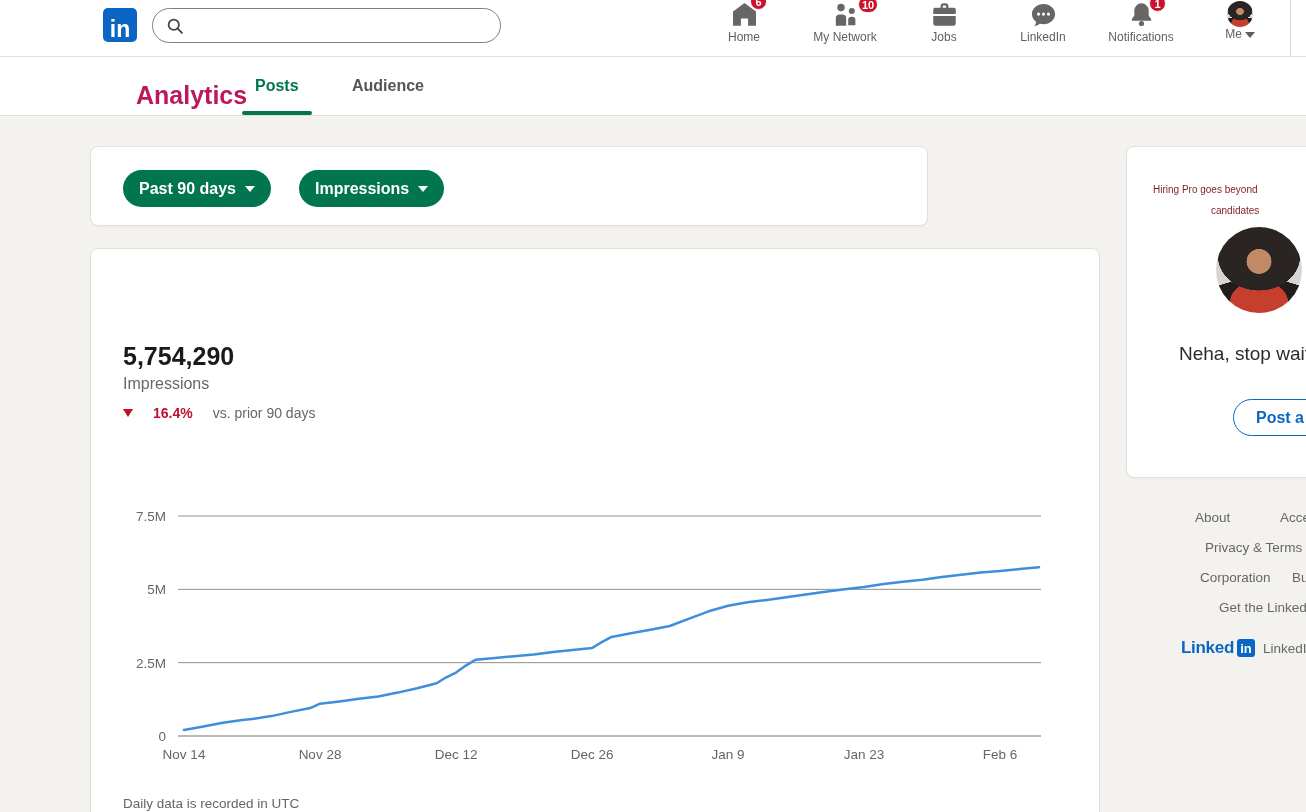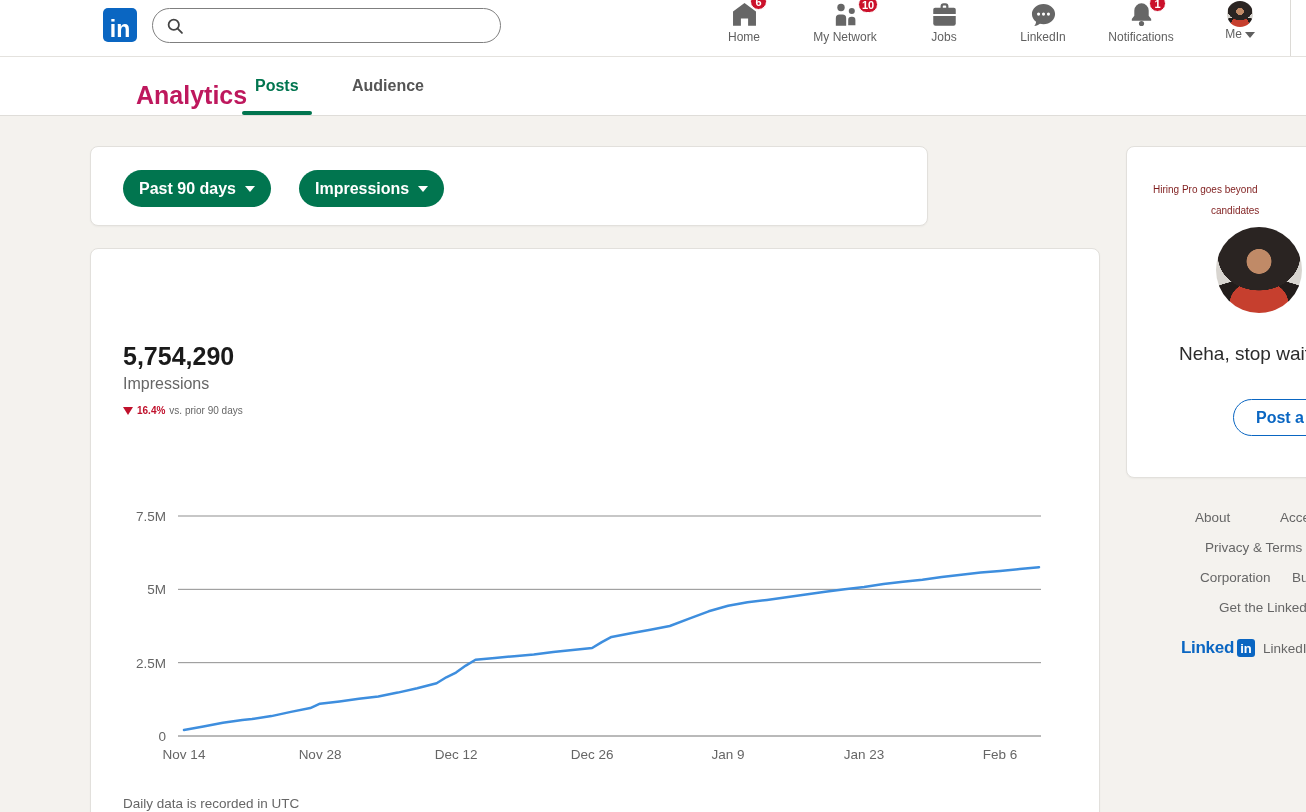--- a/index.html
+++ b/index.html
@@ -47,21 +47,21 @@
   .ad-card{left:1126px;top:146px;width:310px;height:332px;}
   .pill{position:absolute;display:inline-flex;align-items:center;gap:9px;background:#01754f;color:#fff;border:none;cursor:pointer;
         font-family:inherit;font-weight:700;font-size:16px;height:37px;border-radius:19px;padding:0 16px;}
   .pill .caret{width:0;height:0;border-left:5px solid transparent;border-right:5px solid transparent;border-top:6px solid #fff;}
   
   .cp-title{position:absolute;left:32px;top:30px;font-size:21px;font-weight:600;color:#1a1a1a;display:flex;align-items:center;gap:9px;}
   .help-icon{width:18px;height:18px;border-radius:50%;background:#666;color:#fff;font-size:12px;font-weight:700;
         display:flex;align-items:center;justify-content:center;cursor:pointer;}
   .big-number{position:absolute;left:32px;top:93px;font-size:25px;font-weight:600;color:#1a1a1a;}
   .metric-label{position:absolute;left:32px;top:126px;font-size:16px;color:#666;}
-  .change-row{position:absolute;left:32px;top:156px;font-size:10px;color:#666;display:flex;align-items:center;gap:4px;}
+  .change-row{position:absolute;left:32px;top:156px;font-size:14px;color:#666;display:flex;align-items:center;gap:20px;}
   .down-triangle{width:0;height:0;border-left:5px solid transparent;border-right:5px solid transparent;border-top:8px solid #c0112c;display:inline-block;}
   .change-pct{color:#c0112c;font-weight:700;}
   .cumulative-btn{left:32px;top:196px;}
   .chart-svg{position:absolute;left:0;top:252px;width:1010px;height:270px;}
   .chart-svg .tick{fill:#666;font-size:13.5px;font-family:"Liberation Sans",sans-serif;}
   .footnote{position:absolute;left:32px;top:547px;font-size:13.5px;color:#666;}
   
   .ad-line{position:absolute;font-size:10px;color:#7f1d1d;white-space:nowrap;}
   .ad-avatar{position:absolute;left:89px;top:80px;width:86px;height:86px;}
   .ad-name{position:absolute;left:52px;top:196px;font-size:19px;color:#2b2b2b;white-space:nowrap;}

